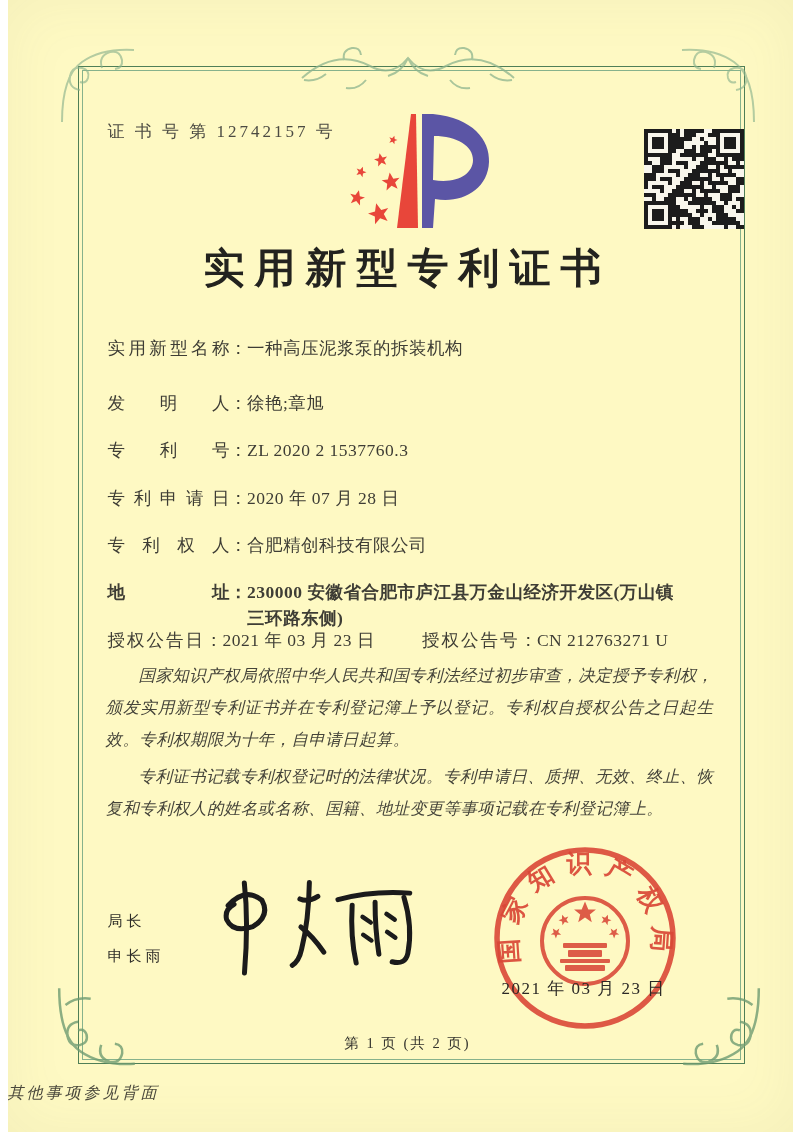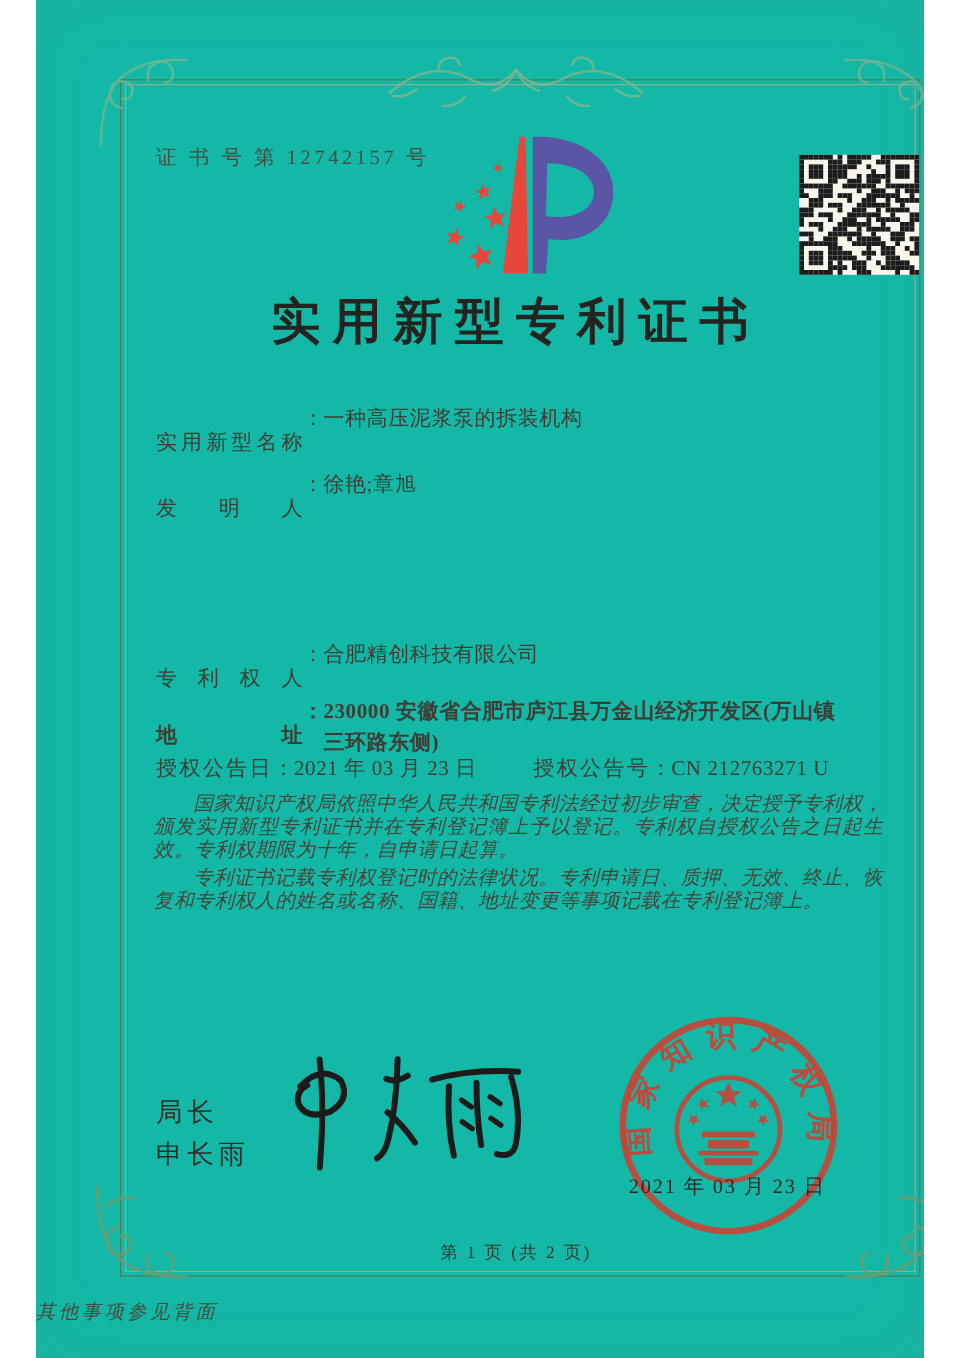--- a/index.html
+++ b/index.html
@@ -1,39 +1,39 @@
 <!DOCTYPE html>
 <html><head>
 <meta charset="utf-8">
 <style>
   html,body{margin:0;padding:0;background:#ffffff;}
   .paper{
     position:relative;width:740px;height:1132px;margin:0 auto;
-    background:#14b8a6;
+    background:#fef9c3;
     box-shadow:inset 0 0 60px rgba(120,110,70,0.07);
     font-family:"Liberation Serif","DejaVu Serif",serif;
-    color:#3b3a33;overflow:hidden;
+    color:#3b3a33;overflow:hidden;padding-left:45px;
   }
   .frame{
     position:absolute;left:70px;top:66px;width:665px;height:996px;
     border:1.5px solid #4f7f57;
     outline:1px solid #86b28c;outline-offset:-5px;
   }
   .cert-no{position:absolute;left:100px;top:120px;font-size:17px;letter-spacing:3px;color:#4b4a42;}
   .title{position:absolute;left:0;top:241px;width:800px;text-align:center;
     font-size:41px;font-weight:bold;letter-spacing:10px;color:#23231f;}
   .field{position:absolute;left:100px;font-size:17.5px;color:#3e3d35;line-height:26px;}
-  .flabel{display:inline-block;width:122px;text-align:justify;text-align-last:justify;vertical-align:top;margin-top:20px;}
+  .flabel{display:inline-block;width:122px;text-align:justify;text-align-last:justify;vertical-align:top;}
   .fvalue{display:inline-block;vertical-align:top;letter-spacing:0.5px;}
   .fvalue.addr{width:432px;}
   .grant-no{margin-left:70px;}
   .paras{position:absolute;left:98px;top:660px;width:608px;font-size:16.5px;
-    line-height:19px;text-align:justify;font-style:italic;color:#45443a;letter-spacing:0.4px;}
+    line-height:32px;text-align:justify;font-style:italic;color:#45443a;letter-spacing:0.4px;}
   .paras p{margin:0 0 5px 0;text-indent:2em;}
-  .director{position:absolute;left:100px;font-size:22px;letter-spacing:4px;color:#2e2d28;}
+  .director{position:absolute;left:100px;font-size:15px;letter-spacing:4px;color:#2e2d28;}
   .sig{position:absolute;left:205px;top:870px;transform:rotate(-2deg);}
   .seal{position:absolute;left:482px;top:843px;opacity:0.93;}
   .seal-date{position:absolute;left:494px;top:977px;font-size:17px;letter-spacing:1.5px;color:#2b2926;}
   .page-info{position:absolute;left:0;top:1034px;width:800px;text-align:center;
     font-size:14.5px;letter-spacing:2px;color:#35342e;}
   .back-note{position:absolute;left:0;top:1083px;width:800px;text-align:left;
     font-size:16px;font-style:italic;letter-spacing:3px;color:#4a483c;}
   .logo{position:absolute;left:333px;top:110px;}
   .qr{position:absolute;left:636px;top:129px;width:100px;height:100px;
     display:grid;grid-template-columns:repeat(25,4px);grid-auto-rows:4px;background:#f8f6ec;}
@@ -739,20 +739,26 @@
       <div class="qm"></div>
     </div>
 
   <div class="title">实用新型专利证书</div>
 
   <div class="field" style="top:335px;">
     <span class="flabel">实用新型名称</span><span>：</span><span class="fvalue">一种高压泥浆泵的拆装机构</span>
   </div>
   <div class="field" style="top:390px;">
     <span class="flabel">发明人</span><span>：</span><span class="fvalue">徐艳;章旭</span>
+  </div>
+  <div class="field" style="top:437px;">
+    <span class="flabel">专利号</span><span>：</span><span class="fvalue">ZL 2020 2 1537760.3</span>
+  </div>
+  <div class="field" style="top:485px;">
+    <span class="flabel">专利申请日</span><span>：</span><span class="fvalue">2020 年 07 月 28 日</span>
   </div>
   <div class="field" style="top:532px;">
     <span class="flabel">专利权人</span><span>：</span><span class="fvalue">合肥精创科技有限公司</span>
   </div>
   <div class="field" style="top:579px;font-weight:bold;">
     <span class="flabel">地址</span><span>：</span><span class="fvalue addr">230000 安徽省合肥市庐江县万金山经济开发区(万山镇三环路东侧)</span>
   </div>
   <div class="field" style="top:627px;">
     <span style="letter-spacing:2px;">授权公告日</span><span>：</span><span class="fvalue">2021 年 03 月 23 日</span><span class="grant-no" style="letter-spacing:2px;margin-left:47px;">授权公告号</span><span>：</span><span class="fvalue">CN 212763271 U</span>
   </div>

